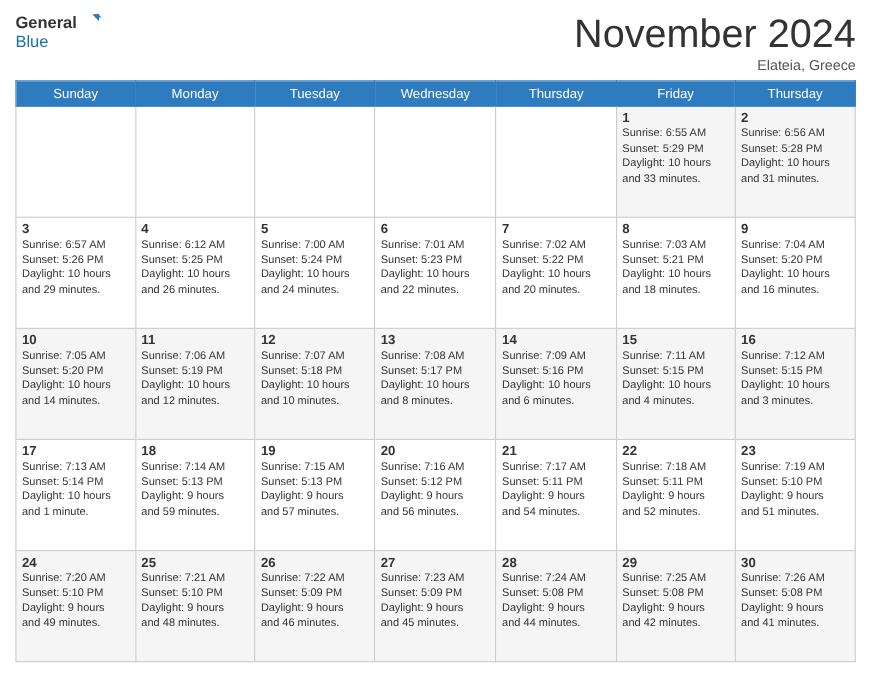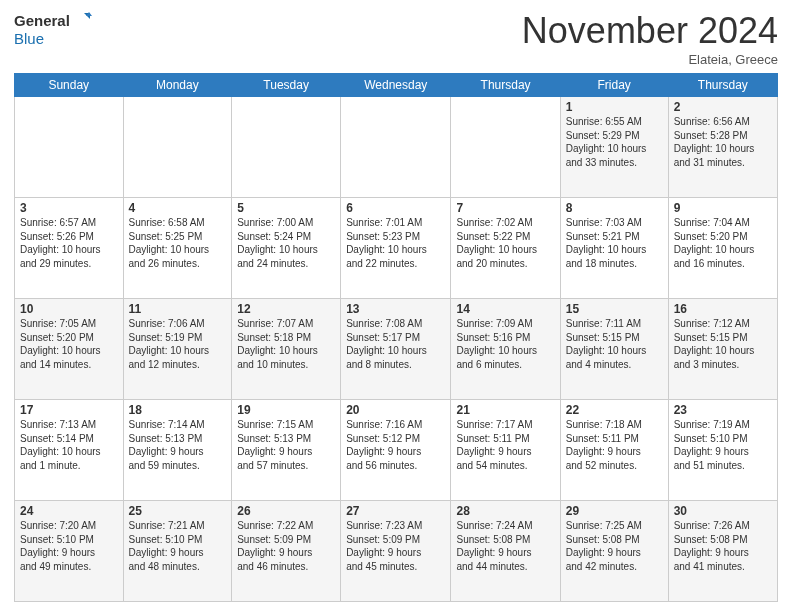--- a/index.html
+++ b/index.html
@@ -144,21 +144,21 @@
         <tr>
           <td>
             <span class="day-number">3</span>
             <div class="day-info" style="white-space: pre-line;">Sunrise: 6:57 AM
 Sunset: 5:26 PM
 Daylight: 10 hours
 and 29 minutes.</div>
           </td>
           <td>
             <span class="day-number">4</span>
-            <div class="day-info" style="white-space: pre-line;">Sunrise: 6:58 AM
+            <div class="day-info" style="white-space: pre-line;">Sunrise: 6:12 AM
 Sunset: 5:25 PM
 Daylight: 10 hours
 and 26 minutes.</div>
           </td>
           <td>
             <span class="day-number">5</span>
             <div class="day-info" style="white-space: pre-line;">Sunrise: 7:00 AM
 Sunset: 5:24 PM
 Daylight: 10 hours
 and 24 minutes.</div>

